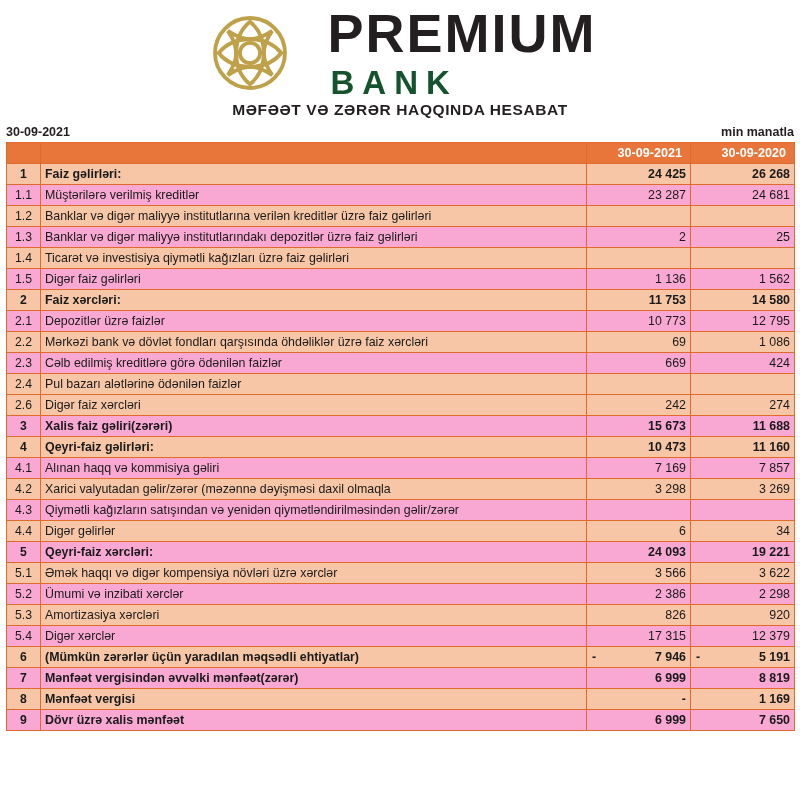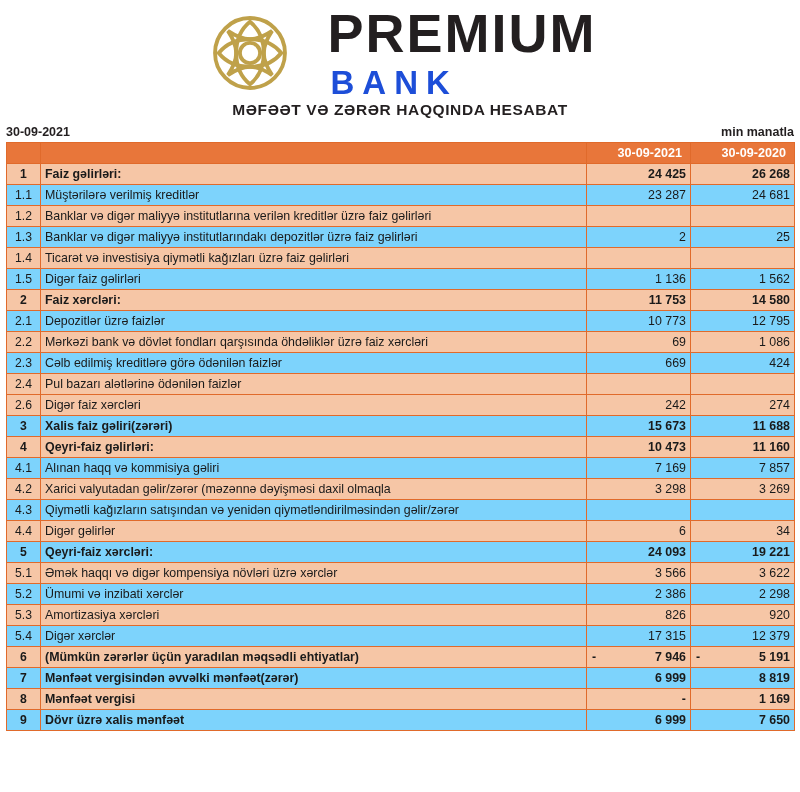--- a/index.html
+++ b/index.html
@@ -49,21 +49,21 @@
     font-weight: bold;
     font-size: 54px;
     letter-spacing: 2px;
     color: #231f20;
   }
   .logo-bank {
     font-family: "Liberation Sans", sans-serif;
     font-weight: bold;
     font-size: 33px;
     letter-spacing: 8px;
-    color: #1d4ed8;
+    color: #14532d;
     margin-top: 6px;
     margin-left: 3px;
   }
 
   
   .doc-title {
     text-align: center;
     font-weight: bold;
     font-size: 15.5px;
     letter-spacing: 0.6px;
@@ -108,21 +108,21 @@
     background: #e8763a;
     color: #ffffff;
     font-weight: bold;
     font-size: 12.6px;
     height: 25px;
   }
   thead th.h-blank { background: #e8763a; }
   thead th.h-val { text-align: right; padding-right: 8px; }
 
   tr.shade td { background: #f6c6a6; }
-  tr.plain td { background: #7dd3fc; margin-left: 12px; }
+  tr.plain td { background: #f9a8d4; margin-left: 12px; }
 
   td.c-num {
     text-align: center;
     font-size: 12.2px;
   }
   td.c-desc { text-align: left; }
   td.c-val {
     text-align: right;
     padding-right: 8px;
     position: relative;

